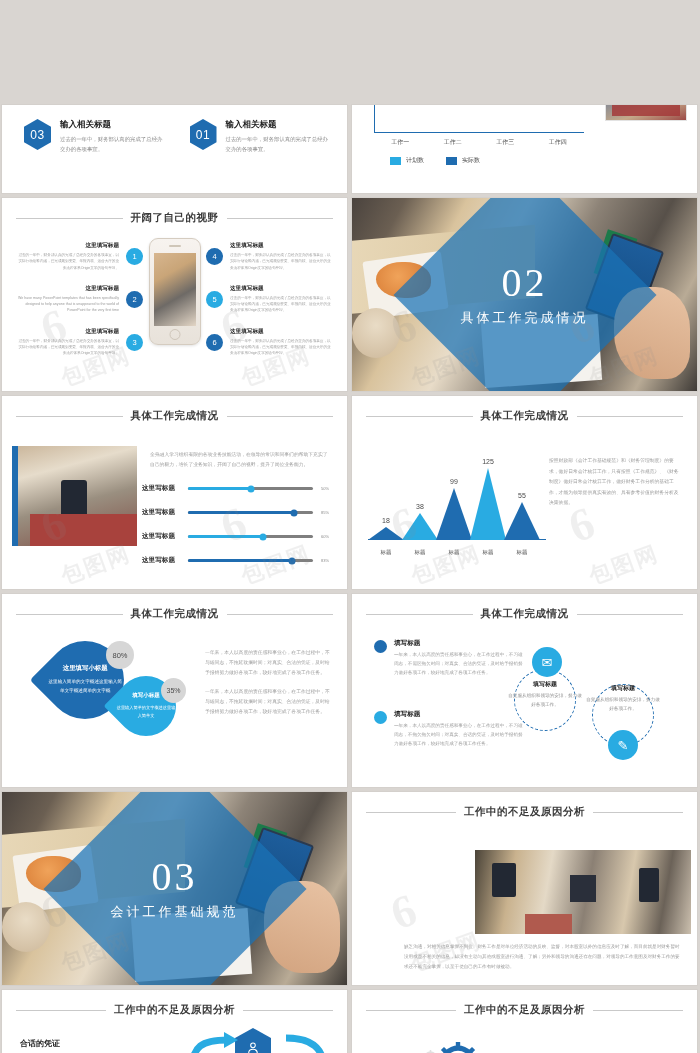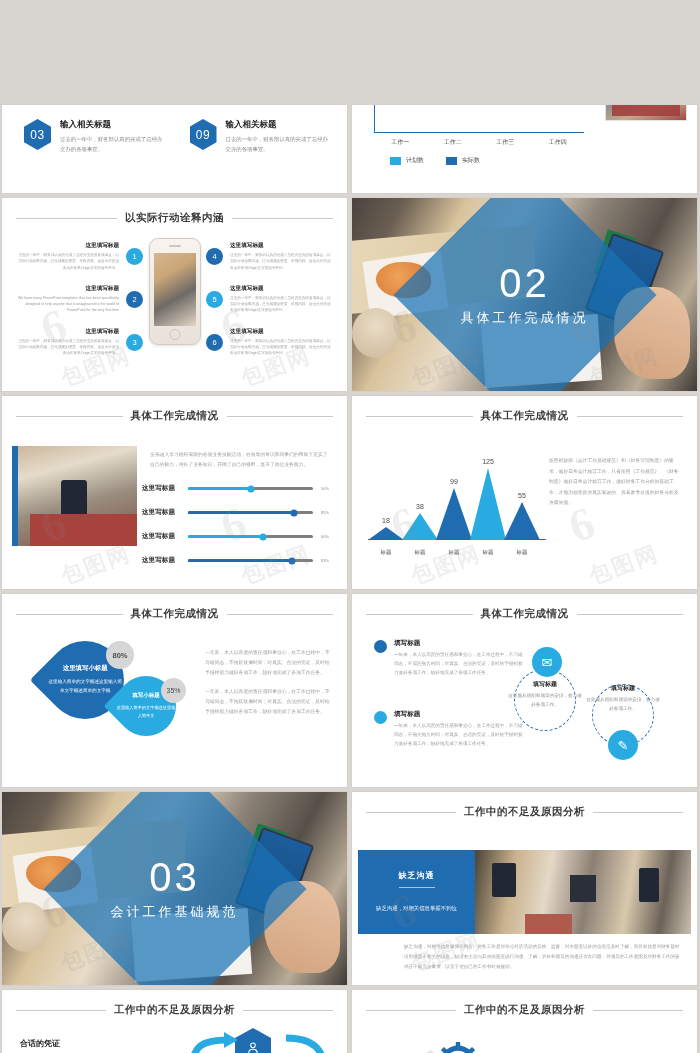--- a/index.html
+++ b/index.html
@@ -170,21 +170,21 @@
     position:absolute; left:38%; bottom:4%; width:34%; height:34%;
     background:#f4f2ee; transform:rotate(-4deg);
   }
   .cover .diamond {
     position:absolute; left:50%; top:50%;
     width:186px; height:186px; transform:translate(-50%,-50%) rotate(45deg);
     background:rgba(26,115,183,.72);
   }
   .cover .cl {
     position:absolute; left:50%; top:50%; transform:translate(-50%,-50%);
-    text-align:center; color:#fff; z-index:5; width:100%;
+    text-align:center; color:#fff; z-index:5; width:100%;font-family:Liberation Serif, serif;
   }
   .cover .cl .num { font-size:40px; font-weight:300; line-height:1; letter-spacing:3px; }
   .cover .cl .sub { font-size:13px; margin-top:6px; letter-spacing:3px; }
 
   
   .ph-meeting {
     position:absolute; left:10px; top:50px; width:125px; height:100px;
     background:linear-gradient(165deg,#cbb79c 0%,#e6dccb 25%,#9a8f80 55%,#7e4e45 100%);
     border-left:6px solid #1f6cb0;
   }
@@ -307,21 +307,21 @@
   <div class="slide first" style="grid-row:1;grid-column:1;">
     <div class="hexrow">
       <div class="hexitem">
         <div class="hexagon">03</div>
         <div class="txt">
           <h4>输入相关标题</h4>
           <p>过去的一年中，财务部认真的完成了总经办交办的各项事宜。</p>
         </div>
       </div>
       <div class="hexitem">
-        <div class="hexagon">09</div>
+        <div class="hexagon">01</div>
         <div class="txt">
           <h4>输入相关标题</h4>
           <p>过去的一年中，财务部认真的完成了总经办交办的各项事宜。</p>
         </div>
       </div>
     </div>
   </div>
 
   <div class="slide first" style="grid-row:1;grid-column:2;">
     <div class="chart-wrap">
@@ -360,21 +360,21 @@
             <span>实际数</span>
           </div>
       </div>
     </div>
     <div class="photo-tr"></div>
   </div>
 
   <div class="slide" style="grid-row:2;grid-column:1;">
     <div class="sl-head">
       <div class="ln"></div>
-      <div class="tt">以实际行动诠释内涵</div>
+      <div class="tt">开阔了自己的视野</div>
       <div class="ln"></div>
     </div>
     <div class="phone">
       <div class="sp"></div>
       <div class="scr"></div>
       <div class="hb"></div>
     </div>
     <div class="bullets-l">
       <div class="bullet">
         <div class="btxt">
@@ -520,21 +520,21 @@
       <div class="tt">具体工作完成情况</div>
       <div class="ln"></div>
     </div>
 
     <div class="drop" style="left:44px;top:47px;width:78px;height:78px;background:#1f6cb0;">
       <div class="dc">
         <h5>这里填写小标题</h5>
         <p>这里输入简单的文字概述这里输入简单文字概述简单的文字概</p>
       </div>
     </div>
-    <div class="pct-bubble" style="left:104px;top:47px;width:28px;height:28px;font-size:7.5px;font-weight:bold;">80%</div>
+    <div class="pct-bubble" style="left:104px;top:47px;width:28px;height:28px;font-size:7.5px;">80%</div>
 
     <div class="drop" style="left:114px;top:82px;width:60px;height:60px;background:#29abe2;">
       <div class="dc">
         <h5 style="font-size:5.5px;">填写小标题</h5>
         <p style="font-size:4.2px;">这里输入简单的文字概述这里输入简单文</p>
       </div>
     </div>
     <div class="pct-bubble" style="left:159px;top:84px;width:25px;height:25px;font-size:7px;">35%</div>
 
     <div class="para-r" style="top:54px;">一年来，本人以高度的责任感和事业心，在工作过程中，不与雄同志，不拖延耽搁时间；对真实、合法的凭证，及时给予报销努力做好各项工作，较好地完成了各项工作任务。</div>
@@ -593,24 +593,20 @@
         <div class="sub">会计工作基础规范</div>
       </div>
     </div>
   </div>
 
   <div class="slide" style="grid-row:5;grid-column:2;">
     <div class="sl-head">
       <div class="ln"></div>
       <div class="tt">工作中的不足及原因分析</div>
       <div class="ln"></div>
-    </div>
-    <div class="lc-box">
-      <h5>缺乏沟通</h5>
-      <p>缺乏沟通，对相关信息掌握不到位</p>
     </div>
     <div class="lc-img">
       <div class="pp" style="left:8%;top:16%;width:11%;height:40%;"></div>
       <div class="dk" style="left:44%;top:30%;width:12%;height:32%;"></div>
       <div class="pp" style="left:76%;top:22%;width:9%;height:40%;"></div>
       <div class="dk" style="left:23%;bottom:0;width:22%;height:24%;background:#b05a4e;"></div>
     </div>
     <div class="lc-text">缺乏沟通，对相关信息掌握不到位。财务工作是对单位经济活动的反映、监督，对本股室以外的信息应及时了解，而目前就是对财务暂时没用或是不相关的信息，却没有主动与其他或股室进行沟通、了解；另外和领导的沟通还存在问题，对领导的工作意图及对财务工作的要求还不能完全掌握，以至于使自己的工作有时做被动。</div>
   </div>
 

